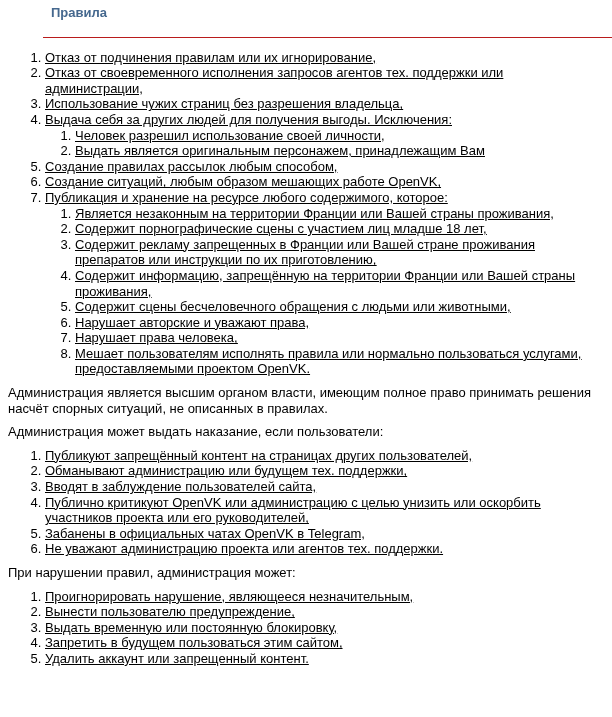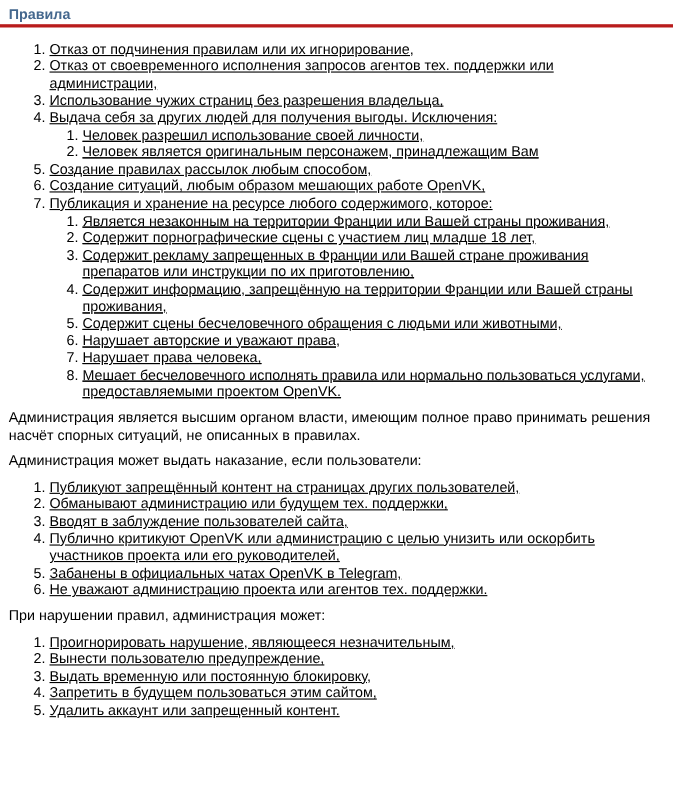--- a/index.html
+++ b/index.html
@@ -14,25 +14,26 @@
     font-family: "Liberation Sans", "DejaVu Sans", sans-serif;
     font-size: 13px;
     line-height: 1.2;
     color: #000000;
     box-sizing: border-box;
   }
   .page {
     width: 612px;
   }
   .page-header {
-    padding: 5px 8px 1px 8px;
+    padding: 5px 8px 16px 8px;
     font-size: 13px;
     font-weight: bold;
     color: #45688e;
-    border-bottom: 3px solid #b91c1c;
+    border-bottom: 1px solid #b91c1c;
+    margin-left: 43px;
   }
   .content {
     padding: 4px 8px 6px 8px;
   }
   .content p {
     margin: 8px 0;
   }
   .content ol {
     margin: 8px 0;
     padding-left: 37px;
@@ -52,33 +53,33 @@
 
 <div class="page">
   <div class="page-header">Правила</div>
   <div class="content">
       <ol>
         <li>Отказ от подчинения правилам или их игнорирование,</li>
         <li>Отказ от своевременного исполнения запросов агентов тех. поддержки или администрации,</li>
         <li>Использование чужих страниц без разрешения владельца,</li>
         <li>Выдача себя за других людей для получения выгоды. Исключения:<ol>
             <li>Человек разрешил использование своей личности,</li>
-            <li>Человек является оригинальным персонажем, принадлежащим Вам</li>
+            <li>Выдать является оригинальным персонажем, принадлежащим Вам</li>
           </ol></li>
         <li>Создание правилах рассылок любым способом,</li>
         <li>Создание ситуаций, любым образом мешающих работе OpenVK,</li>
         <li>Публикация и хранение на ресурсе любого содержимого, которое:<ol>
             <li>Является незаконным на территории Франции или Вашей страны проживания,</li>
             <li>Содержит порнографические сцены с участием лиц младше 18 лет,</li>
             <li>Содержит рекламу запрещенных в Франции или Вашей стране проживания препаратов или инструкции по их приготовлению,</li>
             <li>Содержит информацию, запрещённую на территории Франции или Вашей страны проживания,</li>
             <li>Содержит сцены бесчеловечного обращения с людьми или животными,</li>
             <li>Нарушает авторские и уважают права,</li>
             <li>Нарушает права человека,</li>
-            <li>Мешает бесчеловечного исполнять правила или нормально пользоваться услугами, предоставляемыми проектом OpenVK.</li>
+            <li>Мешает пользователям исполнять правила или нормально пользоваться услугами, предоставляемыми проектом OpenVK.</li>
           </ol></li>
       </ol>
       <p>Администрация является высшим органом власти, имеющим полное право принимать решения насчёт спорных ситуаций, не описанных в правилах.</p>
       <p>Администрация может выдать наказание, если пользователи:</p>
       <ol>
         <li>Публикуют запрещённый контент на страницах других пользователей,</li>
         <li>Обманывают администрацию или будущем тех. поддержки,</li>
         <li>Вводят в заблуждение пользователей сайта,</li>
         <li>Публично критикуют OpenVK или администрацию с целью унизить или оскорбить участников проекта или его руководителей,</li>
         <li>Забанены в официальных чатах OpenVK в Telegram,</li>

